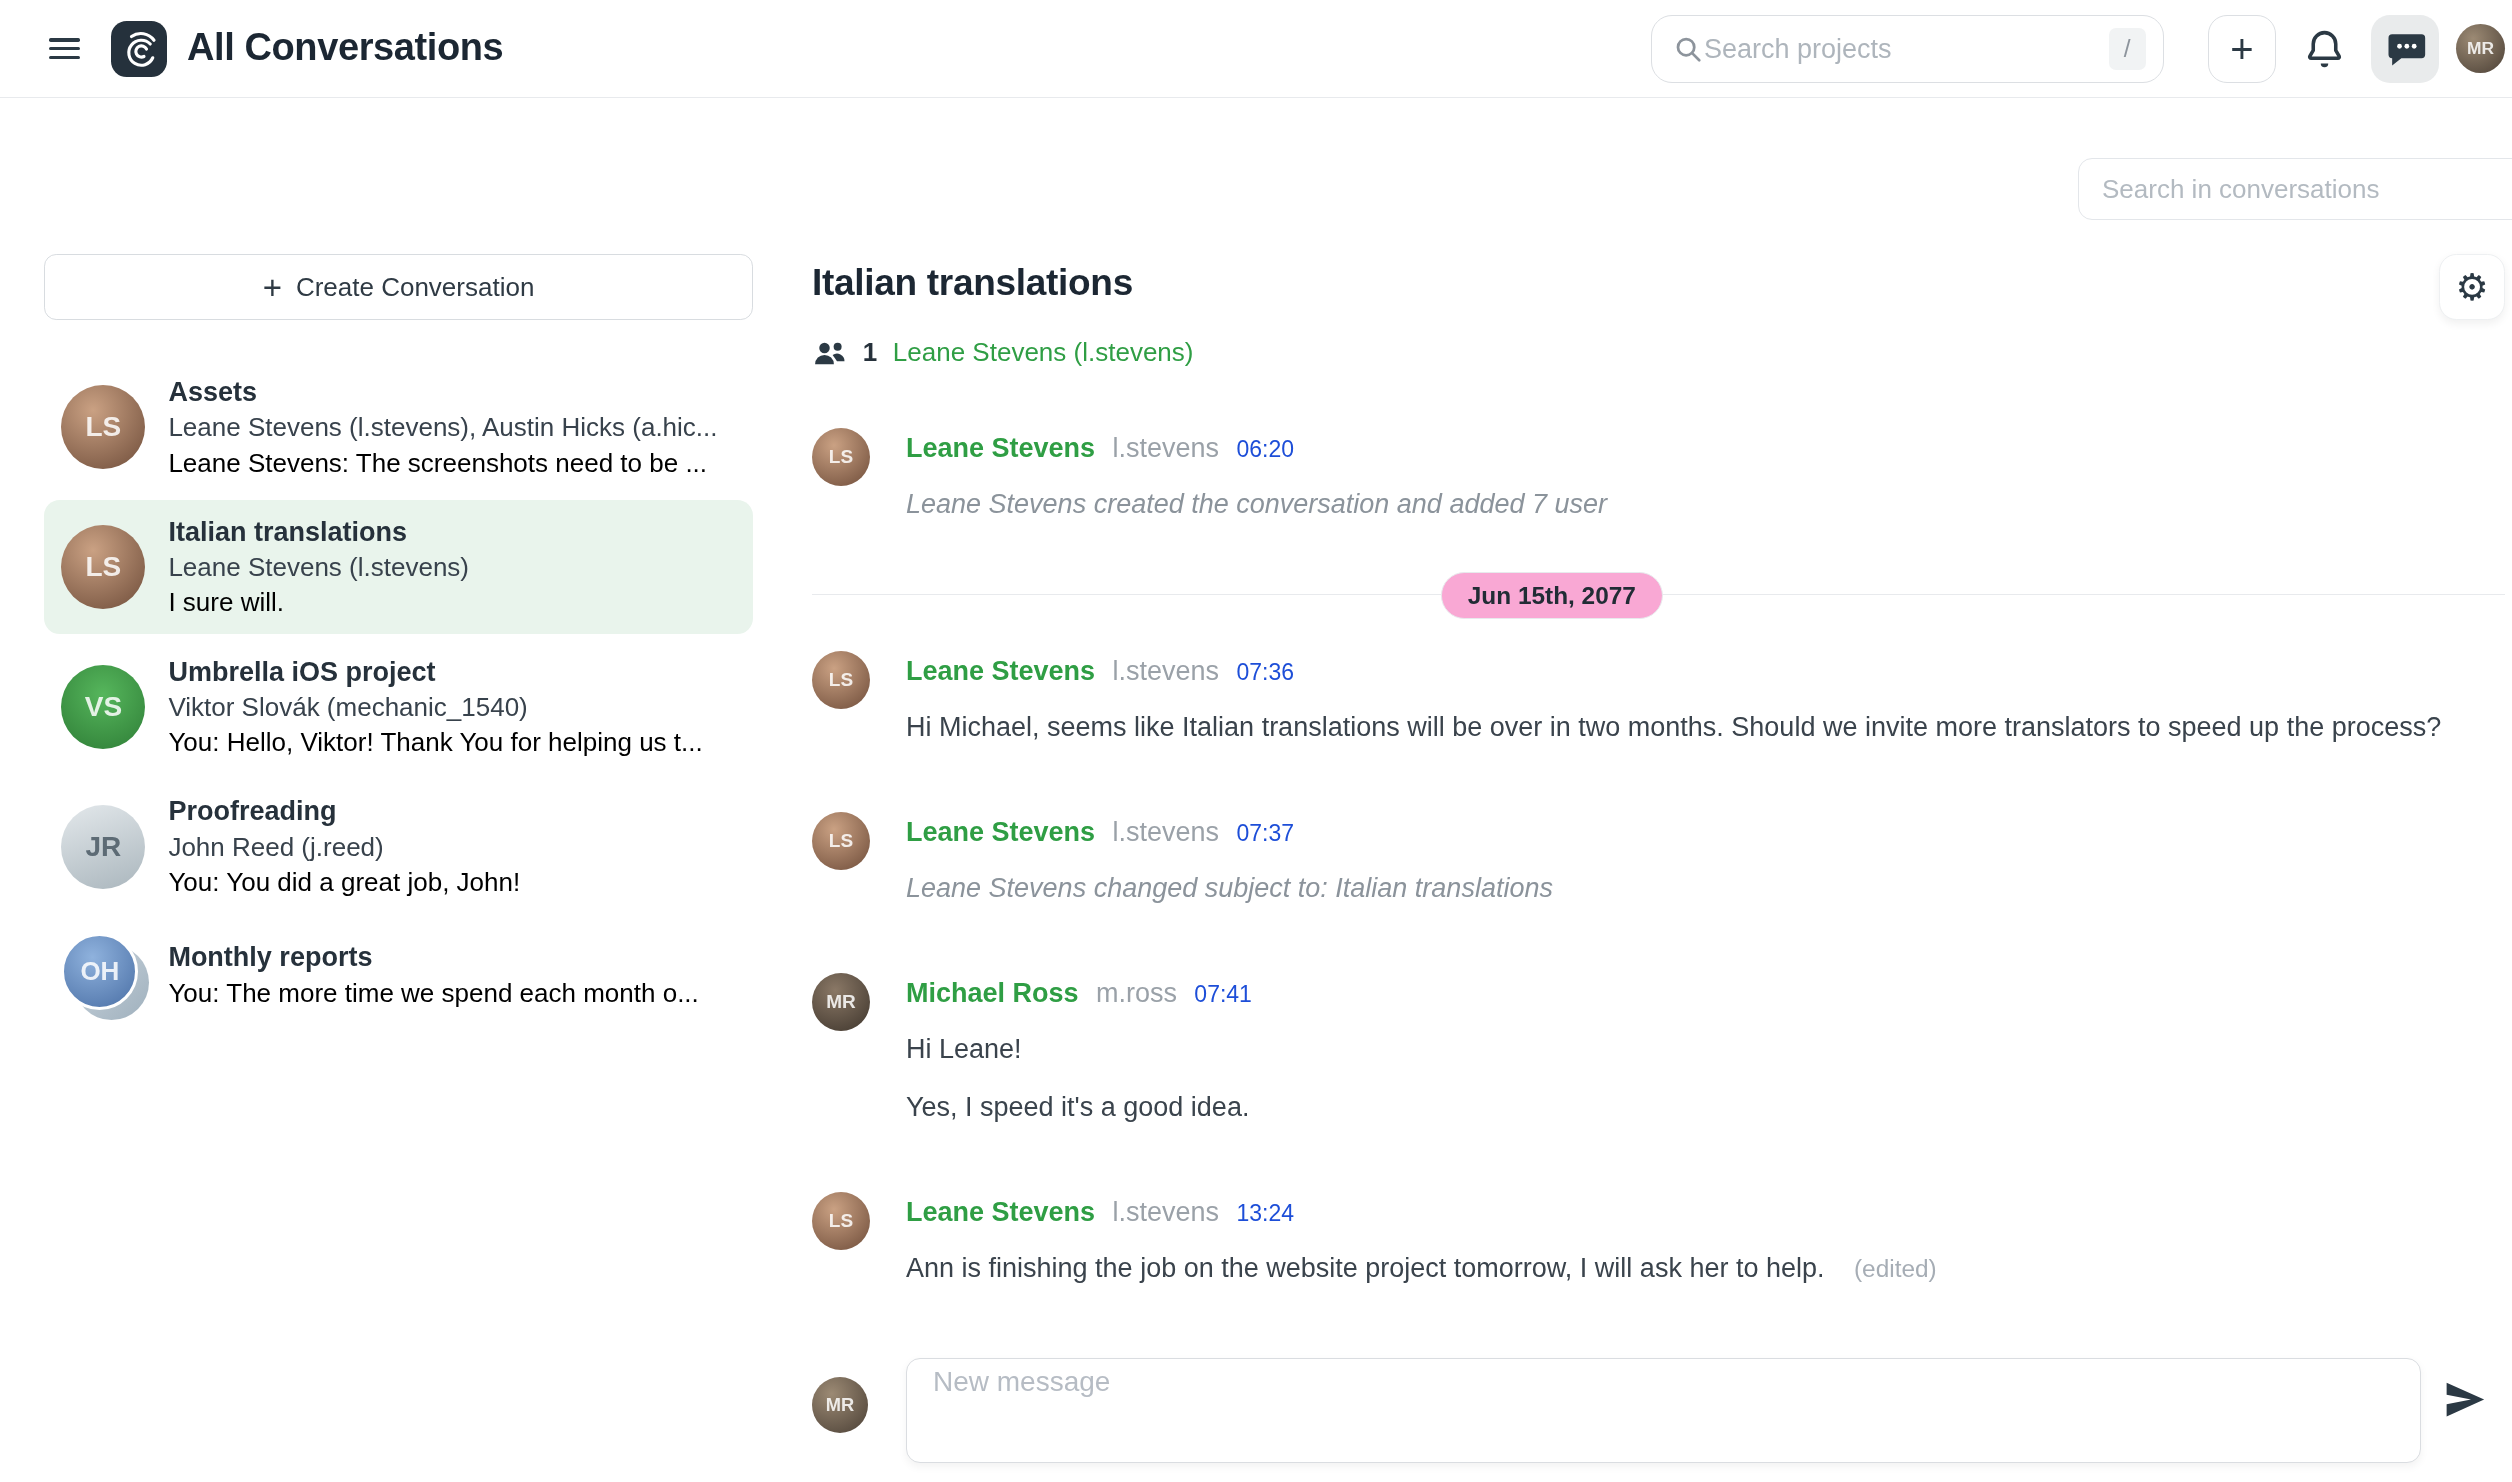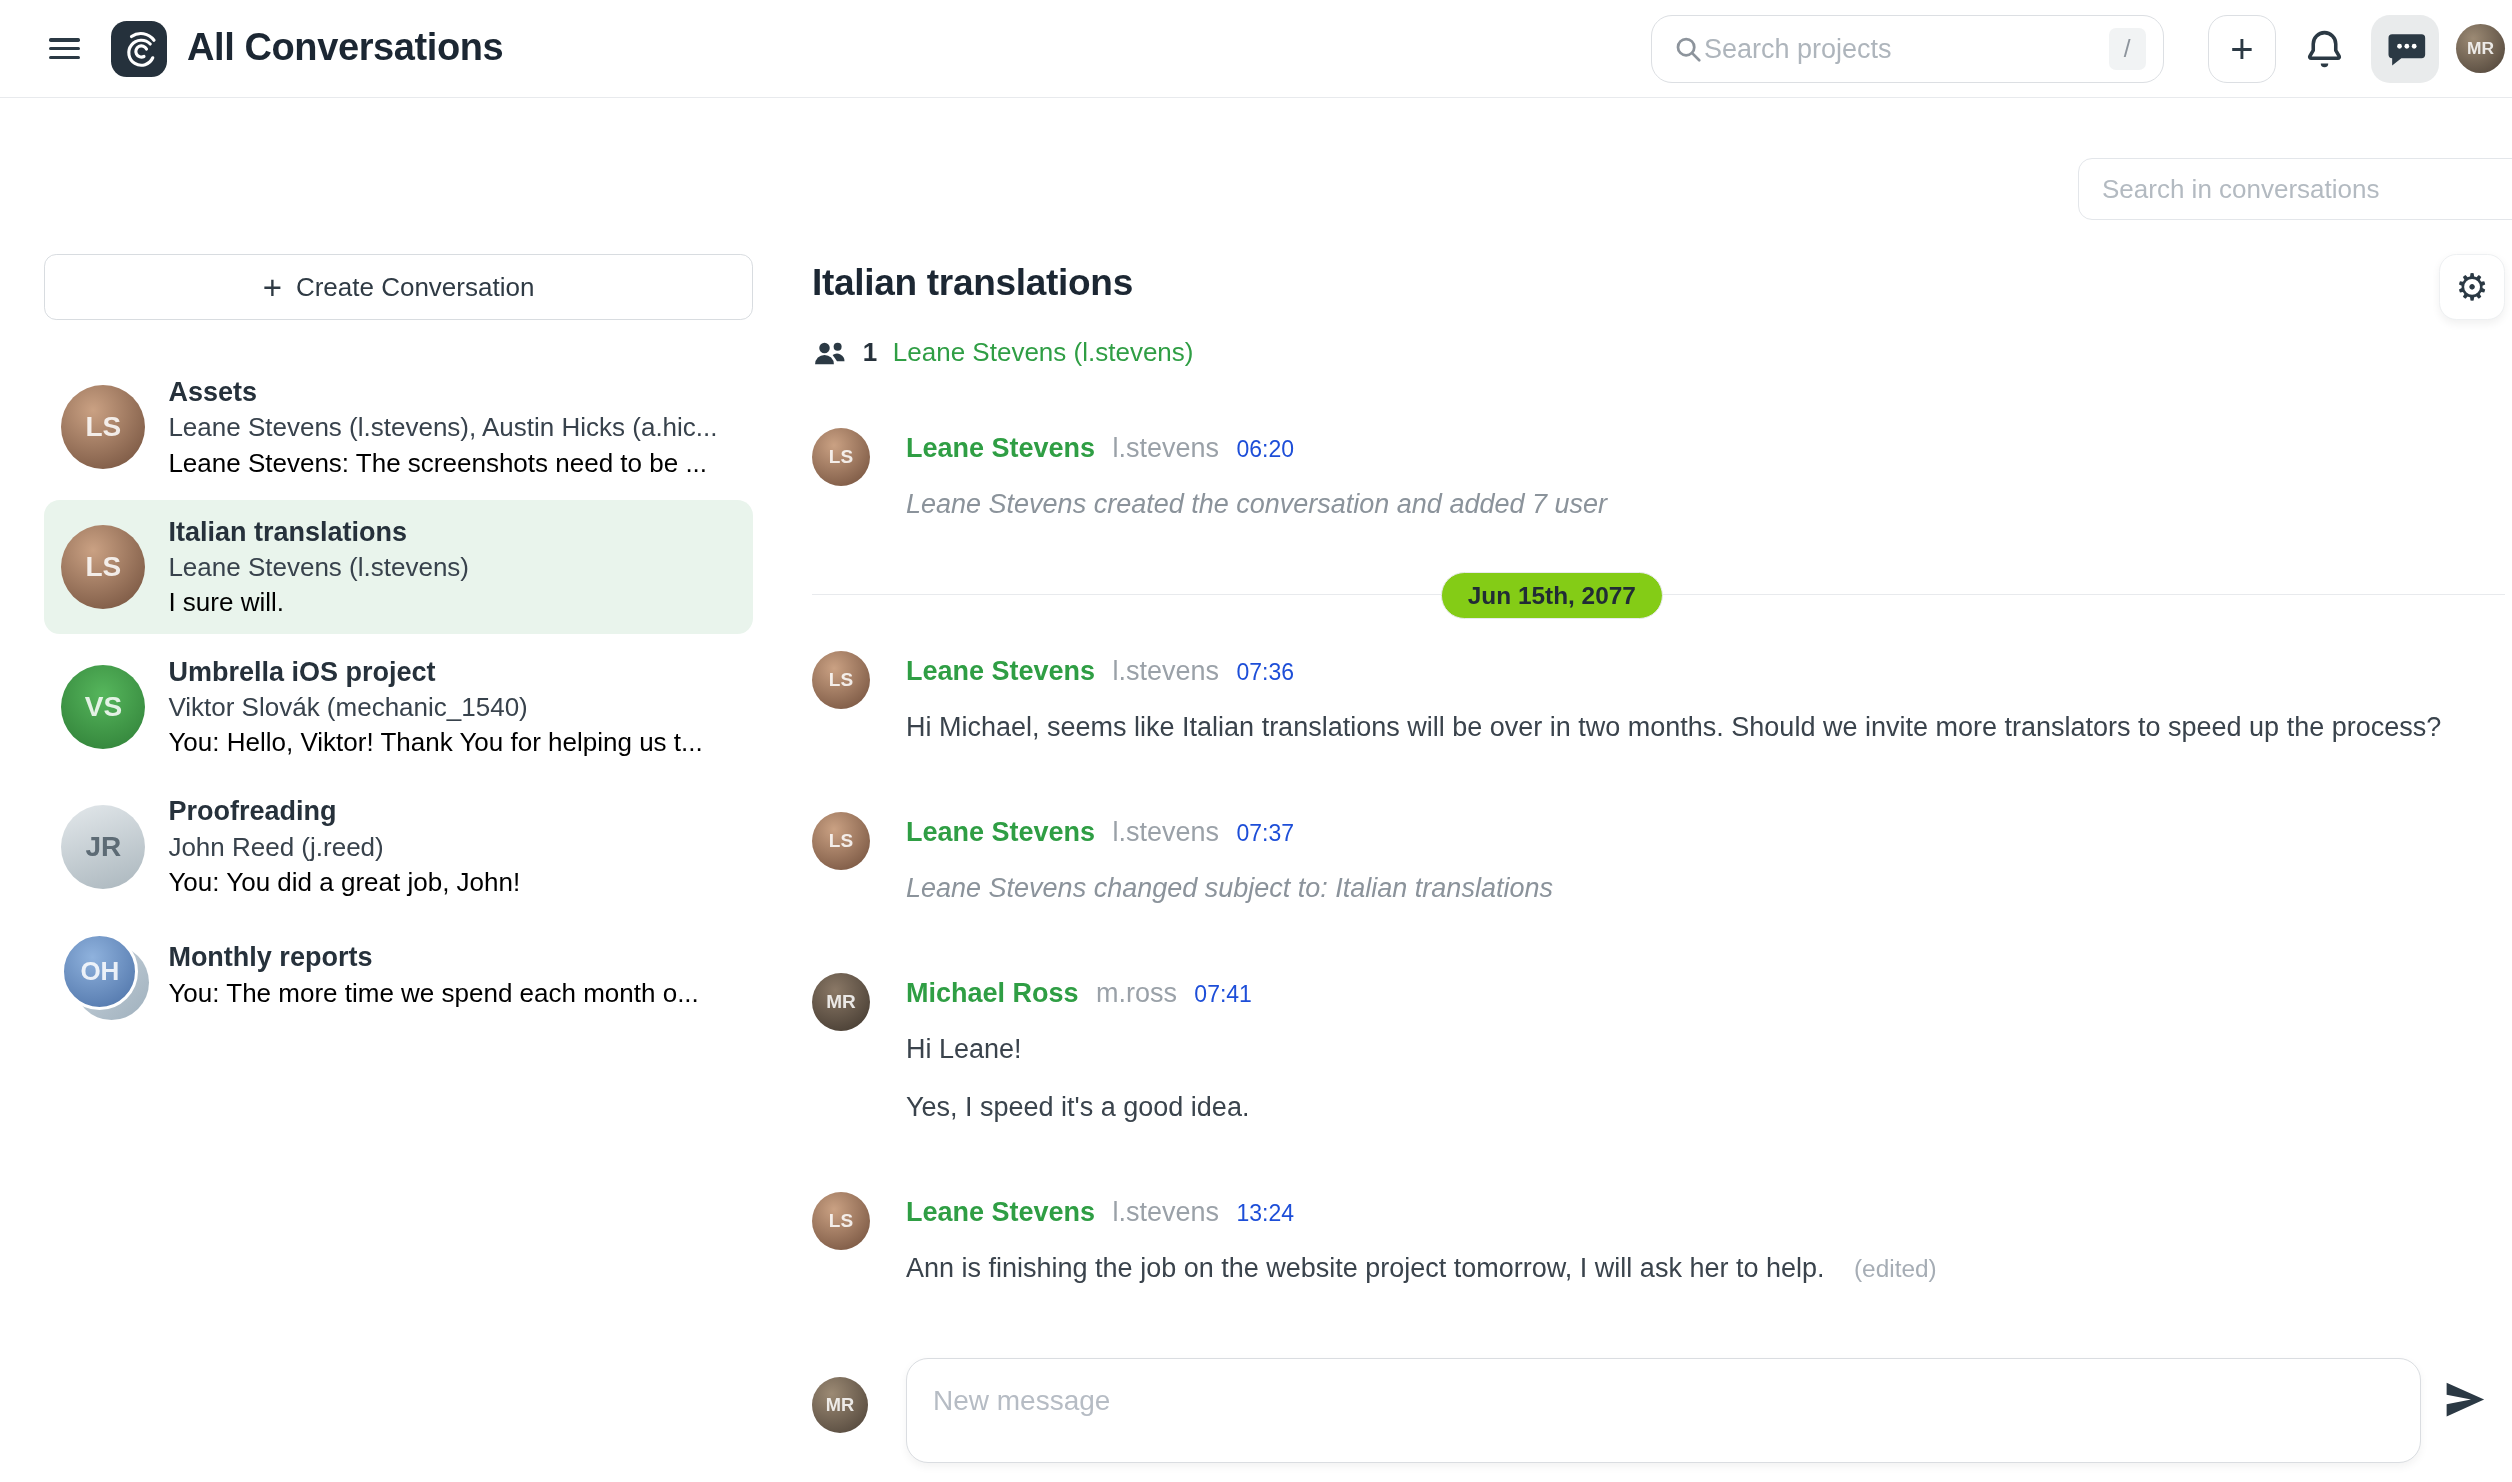--- a/index.html
+++ b/index.html
@@ -89,30 +89,30 @@
   .msg-author { font-size:27px; font-weight:700; color:#2f9e44; cursor:pointer; }
   .msg-user { font-size:27px; color:#9aa1a8; }
   .msg-time { font-size:23px; color:#1d4ed8; }
   .msg-body { margin-top:23px; font-size:27px; color:#3a434c; line-height:1.3; }
   .msg-body p + p { margin-top:23px; }
   .msg.system .msg-body { font-style:italic; color:#8b939b; }
   .edited { font-size:24.4px; color:#a6adb5; margin-left:22px;text-align:right; }
 
   .divider { position:relative; border-top:1.7px solid #e8eaed; margin:49px 0 61px 0; }
   .date-pill { position:absolute; left:43.7%; top:-23px; transform:translateX(-50%);
-    background:#84cc16; border:1.7px solid #e8eaed; border-radius:871px; padding:8.7px 26px;
+    background:#f9a8d4; border:1.7px solid #e8eaed; border-radius:871px; padding:8.7px 26px;
     font-size:24.4px; font-weight:600; color:#212c35; white-space:nowrap; }
 
   
   .composer { position:absolute; left:0; right:0; bottom:19px; display:flex; align-items:flex-start; }
   .composer-av { width:56px; height:56px; font-size:18.3px; margin-top:19px;
     background:radial-gradient(circle at 35% 30%, #9c8a74, #4a3f35); }
   .composer textarea { flex:1; margin-left:38px; height:105px; resize:none;
-    border:1.7px solid #dadde1; border-radius:22px; box-shadow:0 3.5px 8.7px rgba(0,0,0,.05);
-    padding:26px 26px; font-size:28px; font-family:inherit; color:#3a434c; outline:none; }
+    border:1.7px solid #dadde1; border-radius:14px; box-shadow:0 3.5px 8.7px rgba(0,0,0,.05);
+    padding:7px 26px; font-size:28px; font-family:inherit; color:#3a434c; outline:none; }
   .composer textarea::placeholder { color:#b6bcc4; }
   .send-btn { width:84px; margin-top:19px; display:flex; justify-content:center; cursor:pointer; }
 </style>
 </head>
 <body>
 
 <div class="topbar">
   <div class="hamburger">
     <span></span>
       <span></span>

